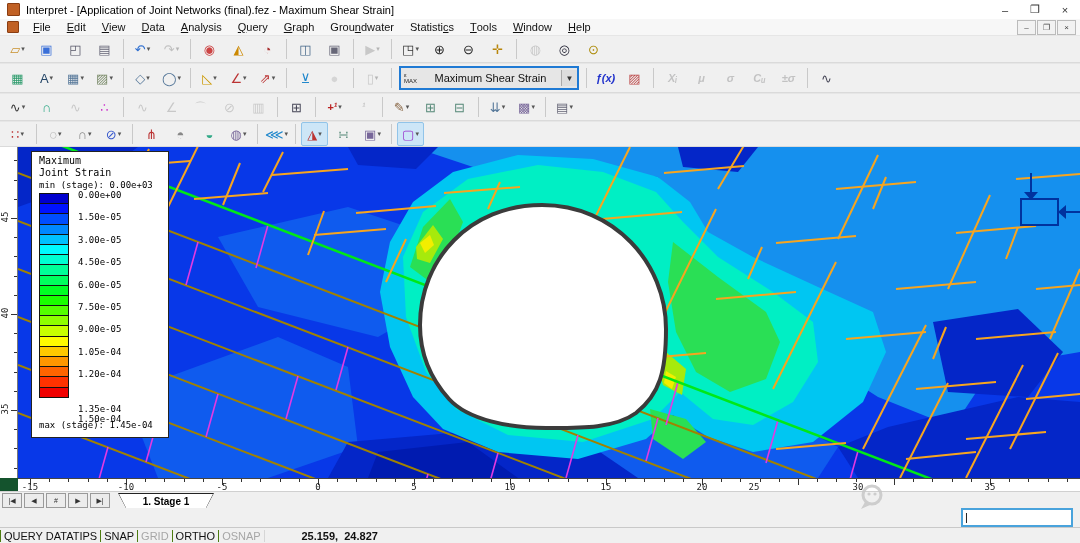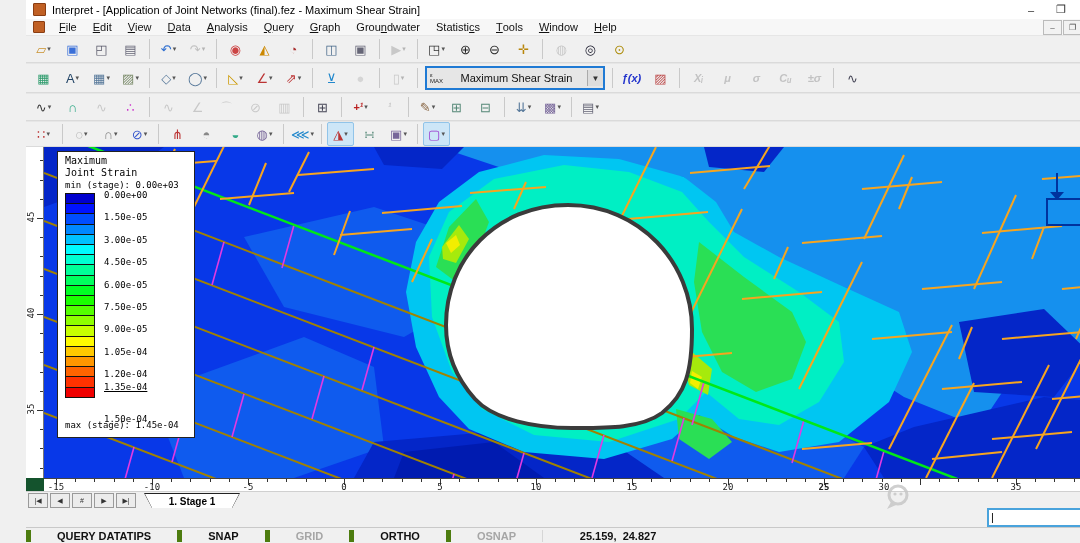--- a/index.html
+++ b/index.html
@@ -1,18 +1,18 @@
 <!DOCTYPE html>
 <html><head>
 <meta charset="utf-8">
 <style>
   html,body{margin:0;padding:0;}
   body{width:1080px;height:543px;overflow:hidden;font-family:"Liberation Sans",sans-serif;
        -webkit-font-smoothing:antialiased;background:#f0f0f0;}
-  #app{position:relative;width:916px;height:543px;background:#14532d;margin-left:26px;}
+  #app{position:relative;width:916px;height:543px;background:#14532d;}
 
   
   .titlebar{position:absolute;left:0;top:0;width:1080px;height:19px;background:#fff;
             display:flex;align-items:center;font-size:11px;color:#000;border-bottom:1px solid #f0f0f0;}
   .app-ico{width:11px;height:11px;background:#c06024;border:1px solid #8a3d12;border-radius:1px;margin:0 6px 0 7px;}
   .win-controls{margin-left:auto;display:flex;}
   .win-btn{width:30px;height:18px;display:flex;align-items:center;justify-content:center;
            font-size:11px;color:#333;}
   
   .menubar{position:absolute;left:0;top:19px;width:1080px;height:16px;background:#f7f7f7;
@@ -74,21 +74,21 @@
              clip-path:polygon(0 0,100% 0,calc(100% - 8px) 100%,8px 100%);background:#222;padding:0;}
   .stage-tab .inner{position:absolute;left:1px;top:1px;right:1px;bottom:0;background:#fff;
              clip-path:polygon(0 0,100% 0,calc(100% - 7px) 100%,7px 100%);
              display:flex;align-items:center;justify-content:center;font-size:10px;font-weight:bold;color:#000;}
 
   
   .band{position:absolute;left:0;top:508px;width:1080px;height:19px;background:#f0f0f0;}
   .statusbar{position:absolute;left:0;top:527px;width:1080px;height:16px;background:#f0f0f0;
              border-top:1px solid #c9c9c9;display:flex;align-items:center;font-size:11px;color:#111;box-sizing:border-box;}
   .statusbar .help{padding-left:5px;flex:1;}
-  .spanel{padding:0 26px;font-weight:bold;border-left:5px solid #4d7c0f;white-space:nowrap;}
+  .spanel{padding:0 3px;font-weight:normal;border-left:1px solid #4d7c0f;white-space:nowrap;}
   .spanel.off{color:#a6a6a6;}
   .scoords{width:150px;text-align:center;font-weight:bold;border-left:1px solid #d6d6d6;margin-right:6px;white-space:pre;}
 
   
   .watermark{position:absolute;left:858px;top:483px;display:flex;align-items:center;z-index:6;opacity:.85;}
   .watermark .wm-text{font-size:27px;font-weight:bold;color:#c7c7c7;text-shadow:0 1px 0 #fff;letter-spacing:0px;margin-left:4px;}
   .overlay-input{position:absolute;left:961px;top:508px;width:106px;height:15px;background:#fff;
                  border:2px solid #49a3dc;z-index:7;font-size:11px;line-height:14px;padding-left:2px;color:#000;}
 </style>
 </head>
@@ -595,21 +595,21 @@
     <div id="legend-entries">
         <div class="ent" style="top: 38px;">0.00e+00</div>
         <div class="ent" style="top: 60.4px;">1.50e-05</div>
         <div class="ent" style="top: 82.8px;">3.00e-05</div>
         <div class="ent" style="top: 105.2px;">4.50e-05</div>
         <div class="ent" style="top: 127.6px;">6.00e-05</div>
         <div class="ent" style="top: 150px;">7.50e-05</div>
         <div class="ent" style="top: 172.4px;">9.00e-05</div>
         <div class="ent" style="top: 194.8px;">1.05e-04</div>
         <div class="ent" style="top: 217.2px;">1.20e-04</div>
-        <div class="ent" style="top: 230px; text-decoration: underline;">1.35e-04</div>
+        <div class="ent" style="top: 252px;">1.35e-04</div>
         <div class="ent" style="top: 262px;">1.50e-04</div>
       </div>
     <div class="mx">max (stage): 1.45e-04</div>
   </div>
 
   <div class="hruler" id="hruler">
       <div class="tick" style="left: 12px; height: 6px;"></div>
       <div class="lbl" style="left: 12px;">-15</div>
       <div class="tick" style="left: 31.2px; height: 3px;"></div>
       <div class="tick" style="left: 50.4px; height: 3px;"></div>
@@ -651,21 +651,21 @@
       <div class="tick" style="left: 626.4px; height: 3px;"></div>
       <div class="tick" style="left: 645.6px; height: 3px;"></div>
       <div class="tick" style="left: 664.8px; height: 3px;"></div>
       <div class="tick" style="left: 684px; height: 6px;"></div>
       <div class="lbl" style="left: 684px;">20</div>
       <div class="tick" style="left: 703.2px; height: 3px;"></div>
       <div class="tick" style="left: 722.4px; height: 3px;"></div>
       <div class="tick" style="left: 741.6px; height: 3px;"></div>
       <div class="tick" style="left: 760.8px; height: 3px;"></div>
       <div class="tick" style="left: 780px; height: 6px;"></div>
-      <div class="lbl" style="left: 780px; font-weight: bold;">25</div>
+      <div class="lbl" style="left: 736px;">25</div>
       <div class="tick" style="left: 799.2px; height: 3px;"></div>
       <div class="tick" style="left: 818.4px; height: 3px;"></div>
       <div class="tick" style="left: 837.6px; height: 3px;"></div>
       <div class="tick" style="left: 856.8px; height: 3px;"></div>
       <div class="tick" style="left: 876px; height: 6px;"></div>
       <div class="lbl" style="left: 840px;">30</div>
       <div class="tick" style="left: 895.2px; height: 3px;"></div>
       <div class="tick" style="left: 914.4px; height: 3px;"></div>
       <div class="tick" style="left: 933.6px; height: 3px;"></div>
       <div class="tick" style="left: 952.8px; height: 3px;"></div>

